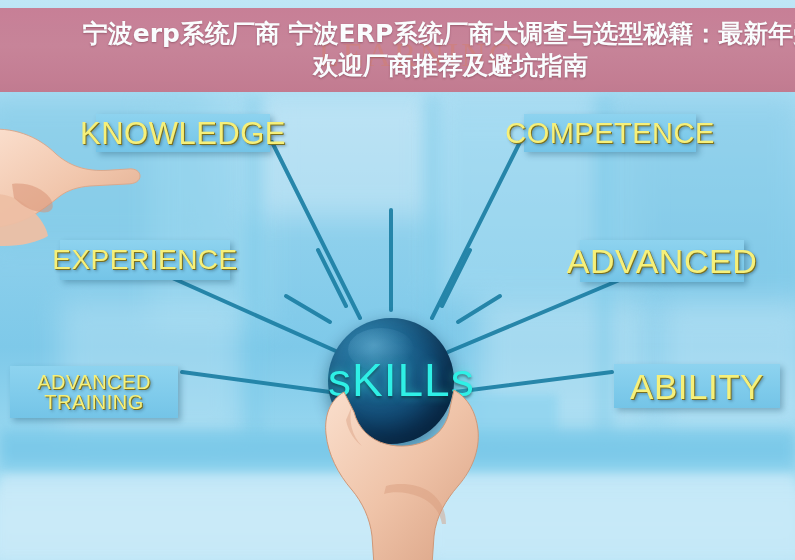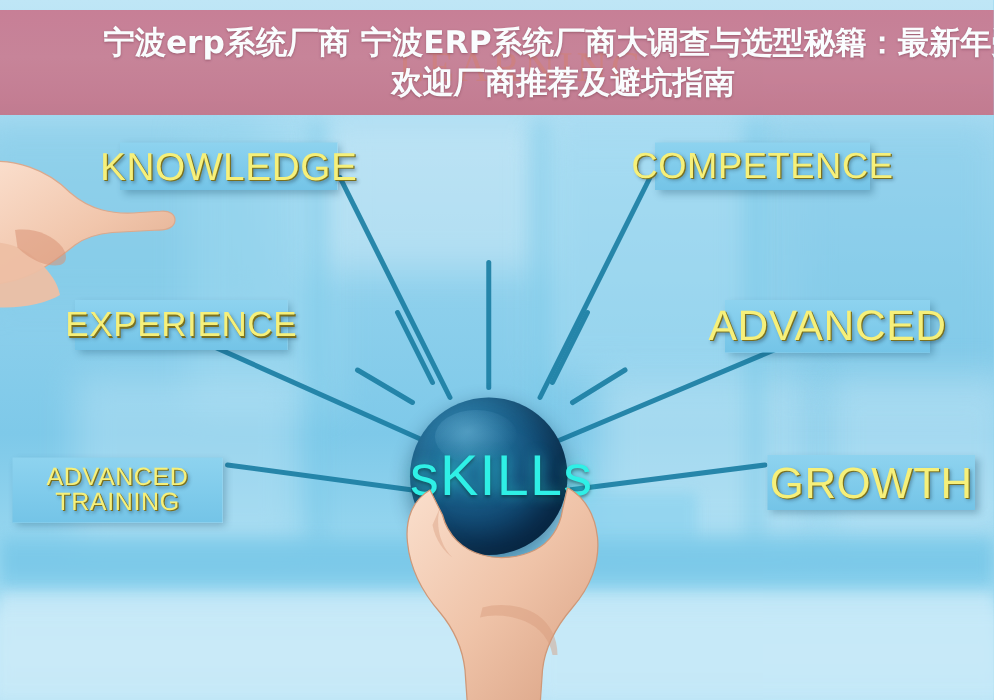--- a/index.html
+++ b/index.html
@@ -171,20 +171,20 @@
     <path d="M86,96 C100,92 118,94 130,102 C140,109 146,120 146,134 L142,134 C140,122 132,112 120,107 C108,102 94,101 84,104 Z" fill="#d79c7d" opacity="0.45"></path>
     <path d="M52,16 C48,30 52,46 62,56 C56,52 48,42 46,30 Z" fill="#d79c7d" opacity="0.4"></path>
   </svg>
 
   <div class="lbl" id="lbl-knowledge">KNOWLEDGE</div>
   <div class="lbl" id="lbl-experience">COMPETENCE</div>
   <div class="lbl" id="lbl-competence">EXPERIENCE</div>
   <div class="lbl" id="lbl-ability">ADVANCED</div>
   <div class="lbl" id="lbl-advanced">ADVANCED
 TRAINING</div>
-  <div class="lbl" id="lbl-growth">GROWTH</div>
+  <div class="lbl" id="lbl-growth">ABILITY</div>
 
   <div class="banner">
     <div class="watermark">LEARNING</div>
     <div class="title">宁波erp系统厂商 宁波ERP系统厂商大调查与选型秘籍：最新年受欢迎厂商推荐及避坑指南</div>
   </div>
 
 </div>
 
 </body></html>

